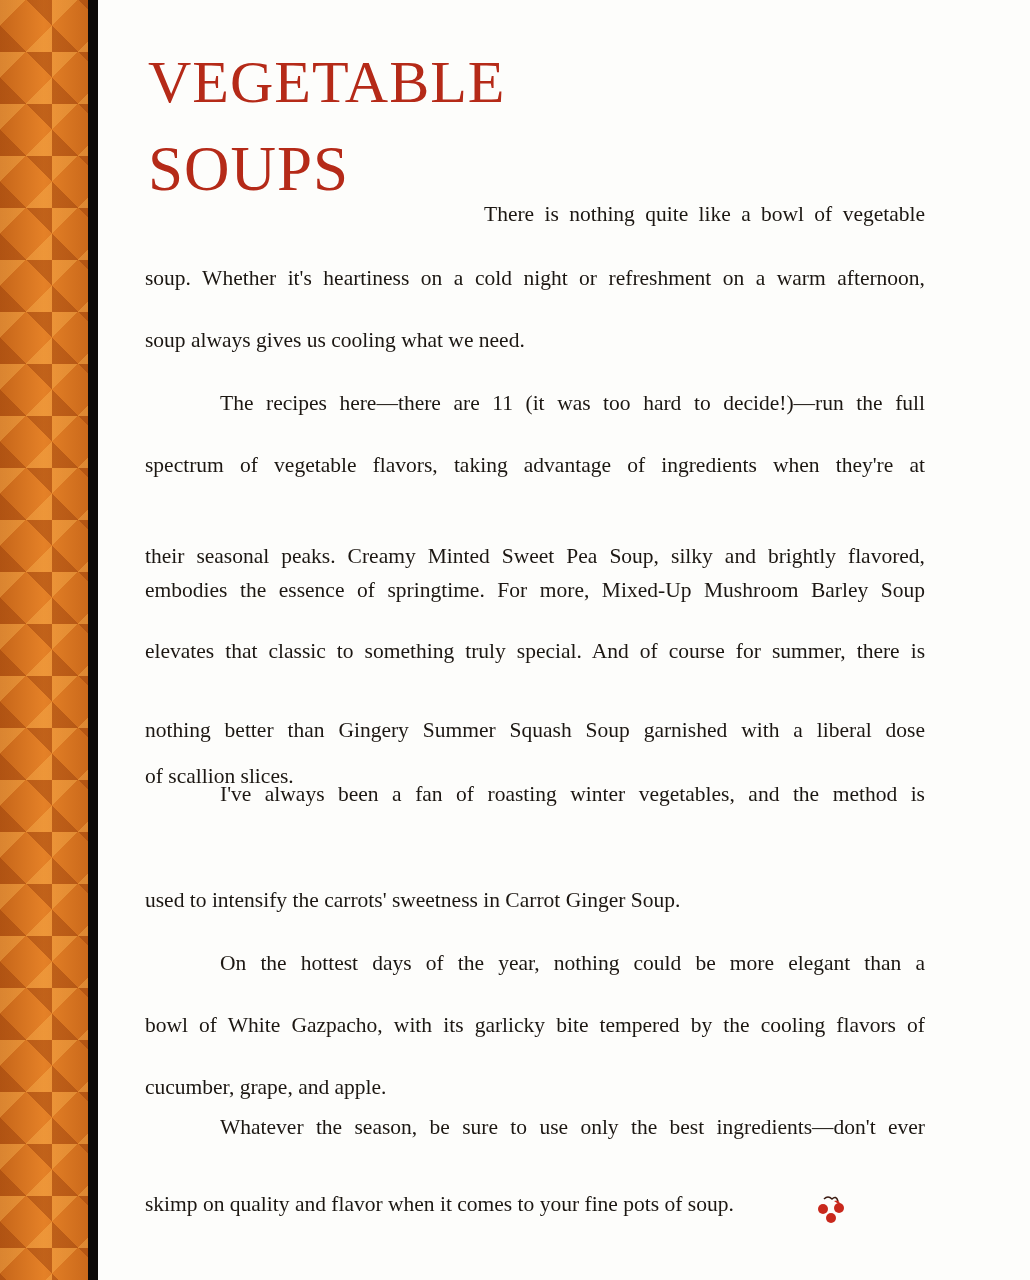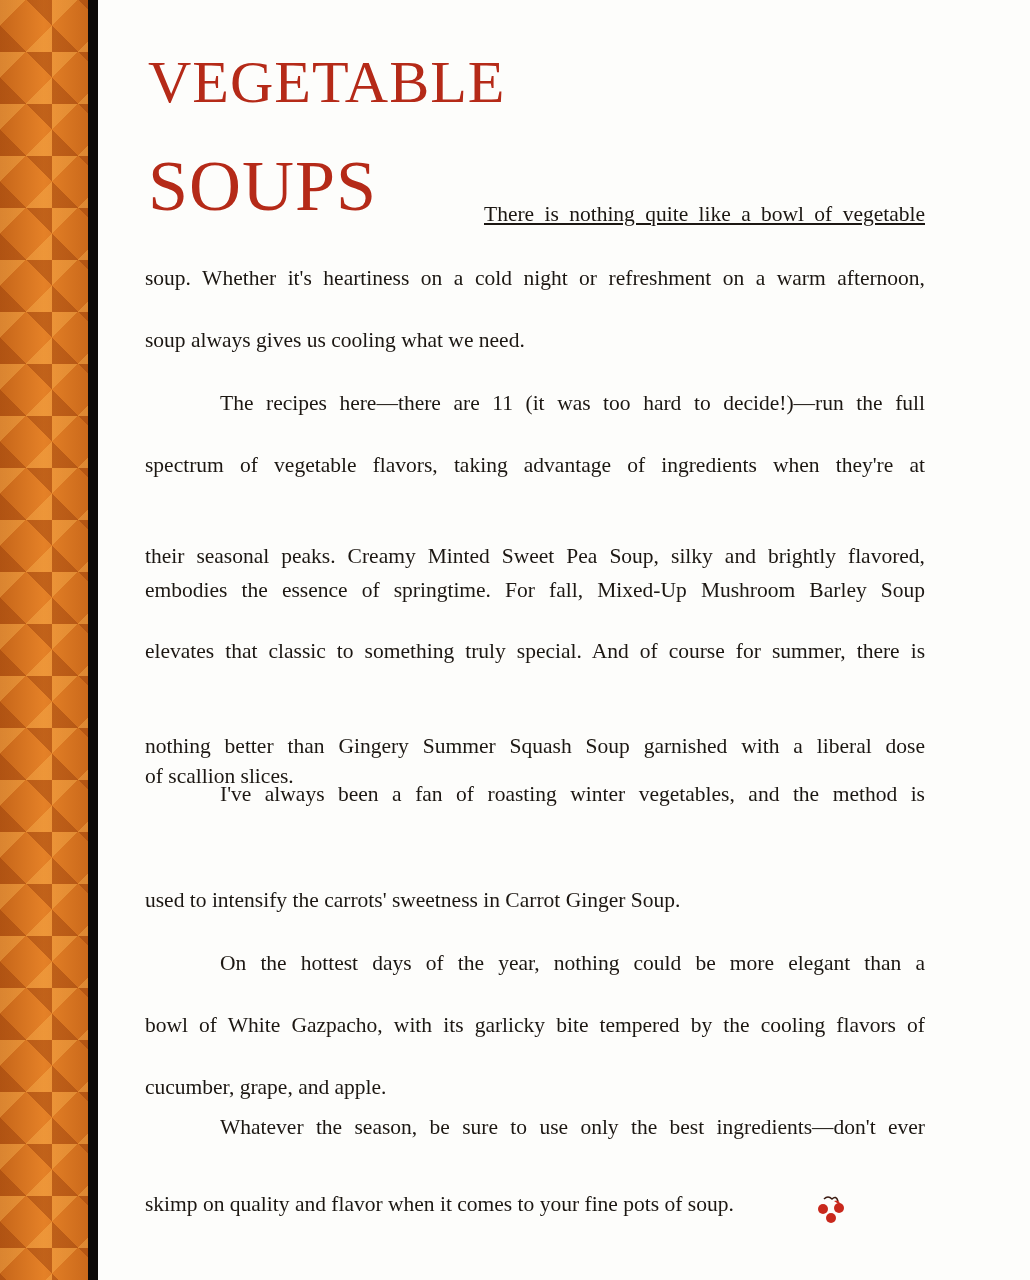--- a/index.html
+++ b/index.html
@@ -22,49 +22,49 @@
     position: absolute; left: 88px; top: 0; width: 10px; height: 1280px;
     background: #0d0a08;
   }
   .title {
     position: absolute; left: 148px; color: #b52a18;
     font-family: "Liberation Serif", "DejaVu Serif", serif;
     font-weight: normal; margin: 0; line-height: 1;
     letter-spacing: 1px;
   }
   .title-1 { top: 52px; font-size: 60px; }
-  .title-2 { top: 150px; font-size: 72px; }
+  .title-2 { top: 138px; font-size: 63px; }
   .line {
     position: absolute; left: 145px; width: 780px; font-size: 21.5px;
     line-height: 1; white-space: nowrap;
     text-align: justify; text-align-last: justify;
   }
   .line.last { text-align-last: left; }
   .line.indent { left: 220px; width: 705px; }
-  .line.after-title { left: 484px; width: 441px; text-decoration: underline; }
+  .line.after-title { left: 484px; width: 441px; }
   .ornament { position: absolute; left: 814px; top: 1193px; width: 34px; height: 34px; }
 </style>
 </head>
 <body>
 
 <div class="border-strip"></div>
 <div class="border-line"></div>
 
 <h1 class="title title-1">VEGETABLE</h1>
 <h1 class="title title-2">SOUPS</h1>
 
 <div class="line after-title" style="top:204px">There is nothing quite like a bowl of vegetable</div>
 <div class="line" style="top:268px">soup. Whether it's heartiness on a cold night or refreshment on a warm afternoon,</div>
 <div class="line last" style="top:330px">soup always gives us cooling what we need.</div>
 <div class="line indent" style="top:393px">The recipes here—there are 11 (it was too hard to decide!)—run the full</div>
 <div class="line" style="top:455px">spectrum of vegetable flavors, taking advantage of ingredients when they're at</div>
 <div class="line" style="top:546px">their seasonal peaks. Creamy Minted Sweet Pea Soup, silky and brightly flavored,</div>
-<div class="line" style="top:580px">embodies the essence of springtime. For fall, Mixed-Up Mushroom Barley Soup</div>
+<div class="line" style="top:580px">embodies the essence of springtime. For more, Mixed-Up Mushroom Barley Soup</div>
 <div class="line" style="top:641px">elevates that classic to something truly special. And of course for summer, there is</div>
-<div class="line" style="top:736px">nothing better than Gingery Summer Squash Soup garnished with a liberal dose</div>
+<div class="line" style="top:720px">nothing better than Gingery Summer Squash Soup garnished with a liberal dose</div>
 <div class="line last" style="top:766px">of scallion slices.</div>
 <div class="line indent" style="top:784px">I've always been a fan of roasting winter vegetables, and the method is</div>
 <div class="line last" style="top:890px">used to intensify the carrots' sweetness in Carrot Ginger Soup.</div>
 <div class="line indent" style="top:953px">On the hottest days of the year, nothing could be more elegant than a</div>
 <div class="line" style="top:1015px">bowl of White Gazpacho, with its garlicky bite tempered by the cooling flavors of</div>
 <div class="line last" style="top:1077px">cucumber, grape, and apple.</div>
 <div class="line indent" style="top:1117px">Whatever the season, be sure to use only the best ingredients—don't ever</div>
 <div class="line last" style="top:1194px; width:660px">skimp on quality and flavor when it comes to your fine pots of soup.</div>
 
 <svg class="ornament" viewBox="0 0 34 34">

